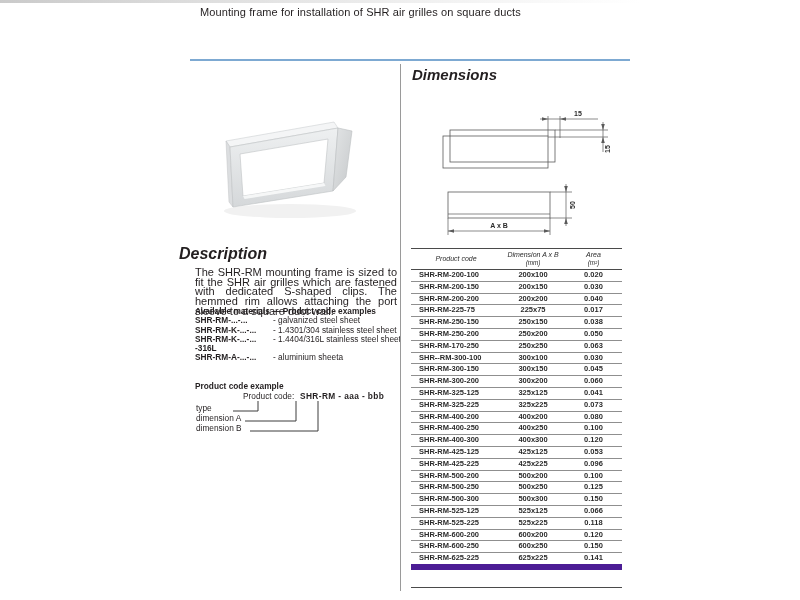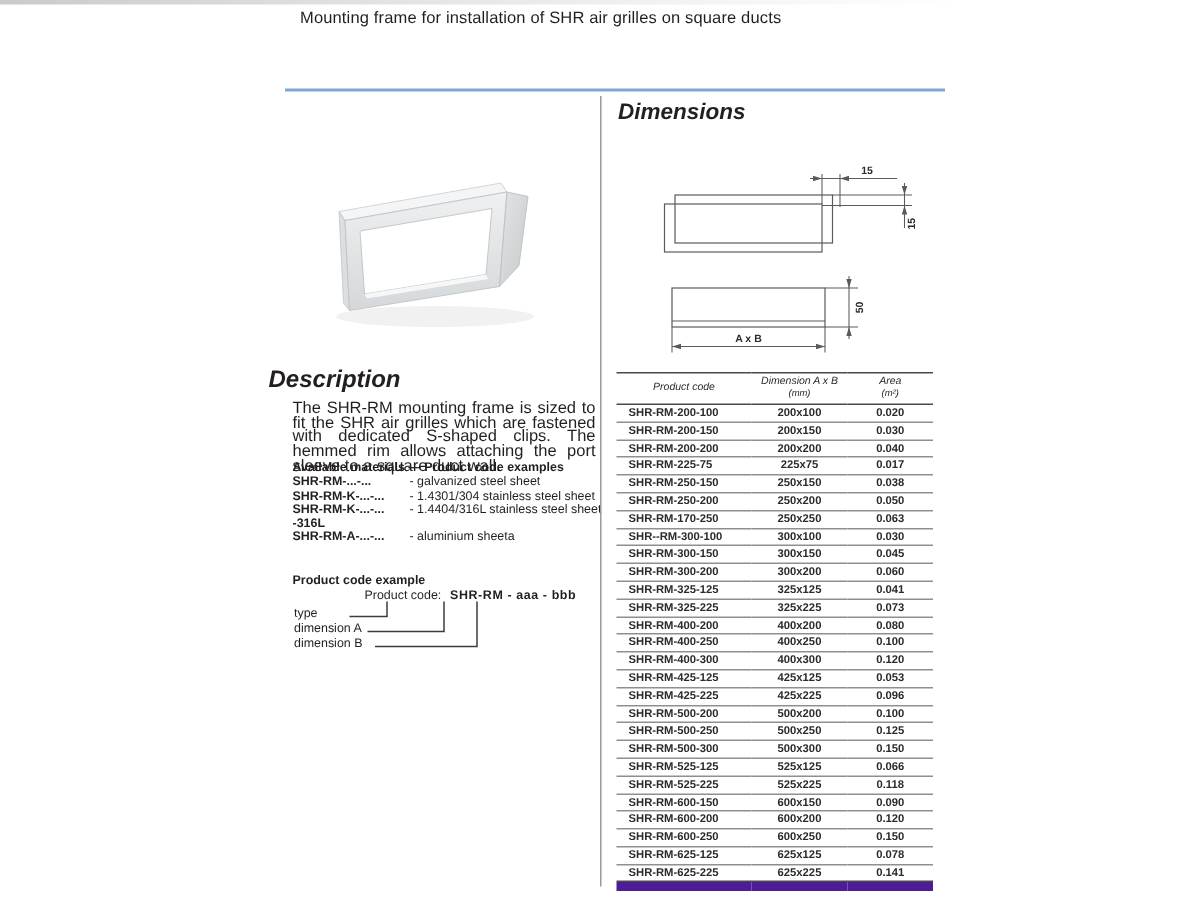--- a/index.html
+++ b/index.html
@@ -307,43 +307,33 @@
           <td>525x125</td>
           <td>0.066</td>
         </tr>
 
         <tr>
           <td>SHR-RM-525-225</td>
           <td>525x225</td>
           <td>0.118</td>
         </tr>
 
-        <tr>
-          <td>SHR-RM-600-150</td>
-          <td>600x150</td>
-          <td>0.090</td>
-        </tr>
 
         <tr>
           <td>SHR-RM-600-200</td>
           <td>600x200</td>
           <td>0.120</td>
         </tr>
 
         <tr>
           <td>SHR-RM-600-250</td>
           <td>600x250</td>
           <td>0.150</td>
         </tr>
 
-        <tr>
-          <td>SHR-RM-625-125</td>
-          <td>625x125</td>
-          <td>0.078</td>
-        </tr>
 
         <tr>
           <td>SHR-RM-625-225</td>
           <td>625x225</td>
           <td>0.141</td>
         </tr>
       </tbody>
   </table>
   <div class="table-endline"></div>
 </div>

